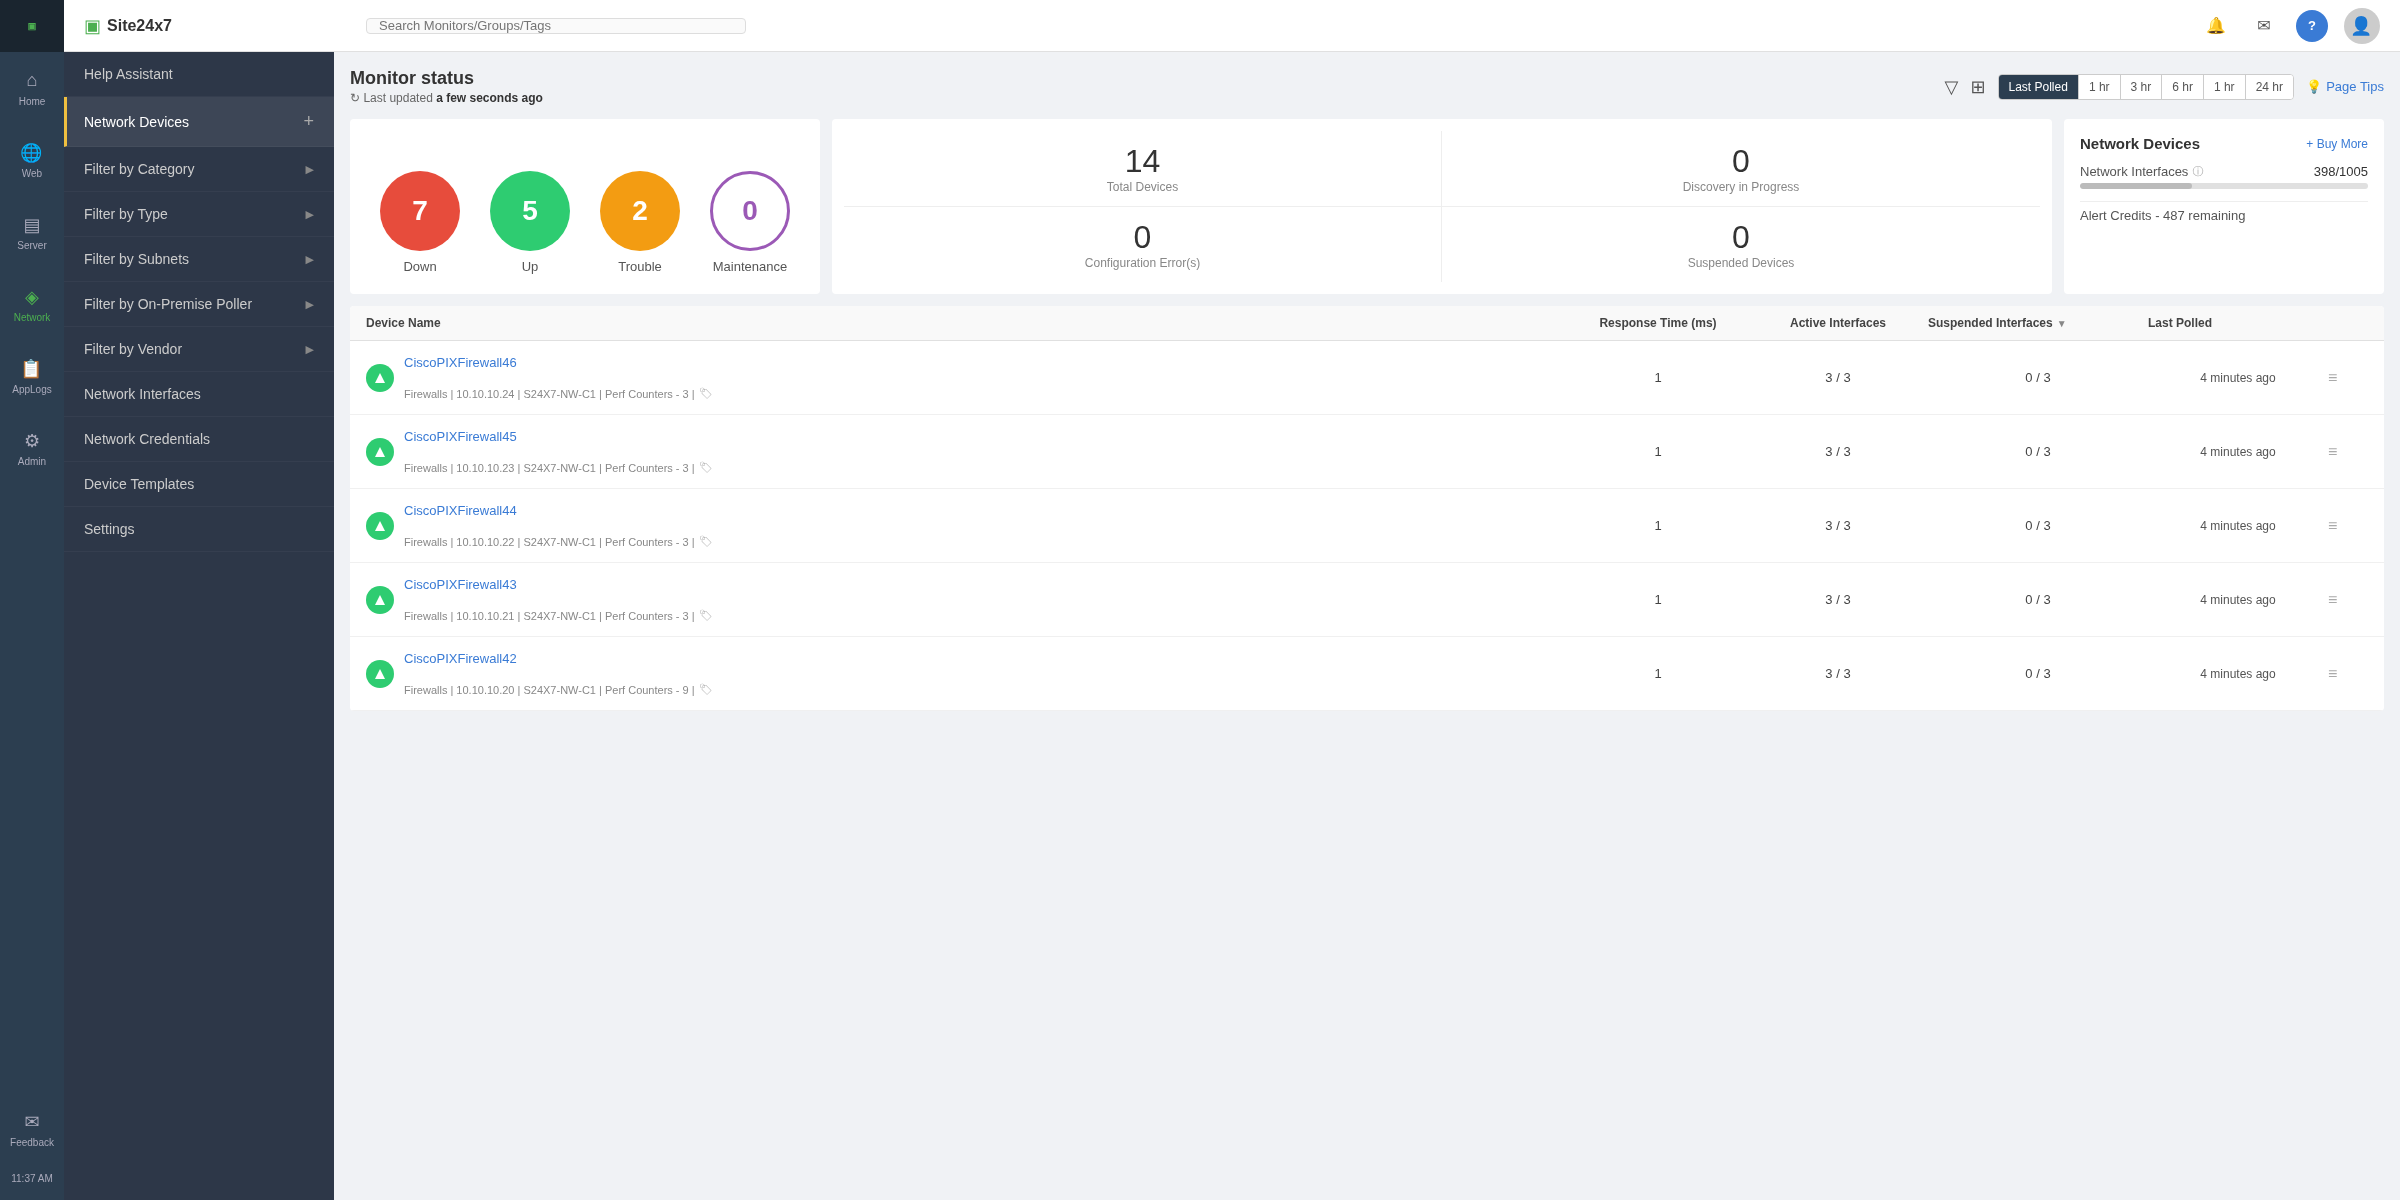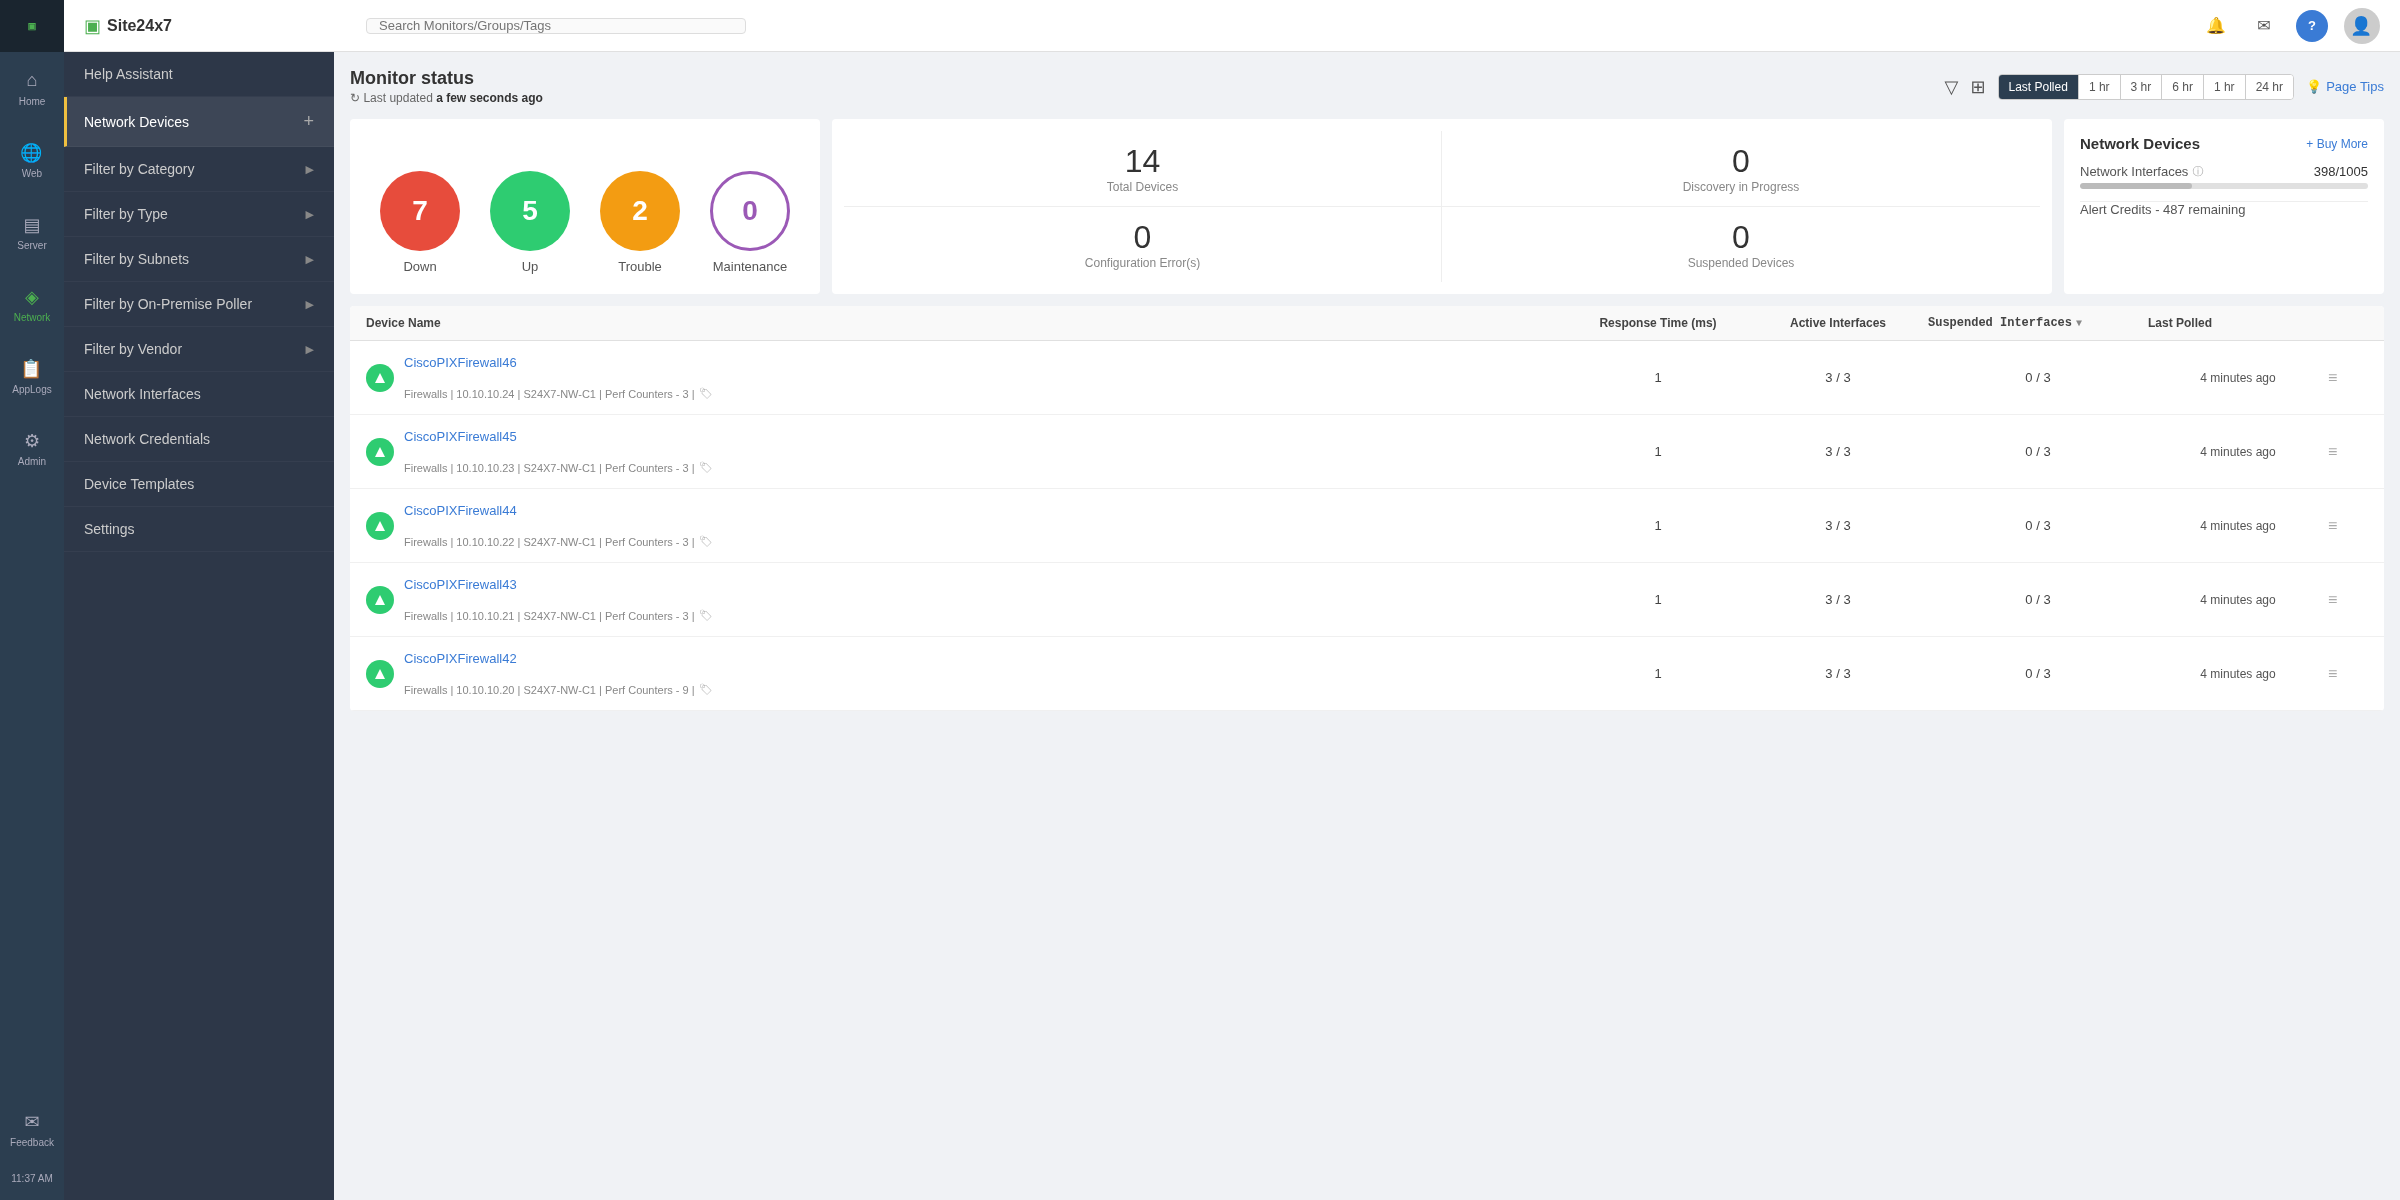--- a/index.html
+++ b/index.html
@@ -353,21 +353,21 @@
     }
     .progress-fill {
       height: 100%;
       background: #bbb;
       border-radius: 3px;
     }
     .alert-credits {
       font-size: 13px;
       color: #555;
       border-top: 1px solid #eee;
-      padding-top: 0;
+      padding-top: 6px;
       margin-top: 6px;
     }
 
     
     .device-table-card {
       background: white;
       border-radius: 4px;
       overflow: hidden;
     }
     .table-header-row {
@@ -634,21 +634,21 @@
           </div>
           <div class="alert-credits">Alert Credits - 487 remaining</div>
         </div>
       </div>
 
       <div class="device-table-card">
         <div class="table-header-row">
           <div>Device Name</div>
           <div style="text-align:center;">Response Time (ms)</div>
           <div style="text-align:center;">Active Interfaces</div>
-          <div style="text-align:left;font-family:Liberation Mono, monospace;" class="col-sorted">
+          <div style="text-align:left;" class="col-sorted">
             <span>Suspended Interfaces</span>
             <span class="sort-icon">▼</span>
           </div>
           <div>Last Polled</div>
           <div></div>
         </div>
 
         <div class="table-device-row">
           <div class="device-name-cell">
             <div class="status-indicator">

